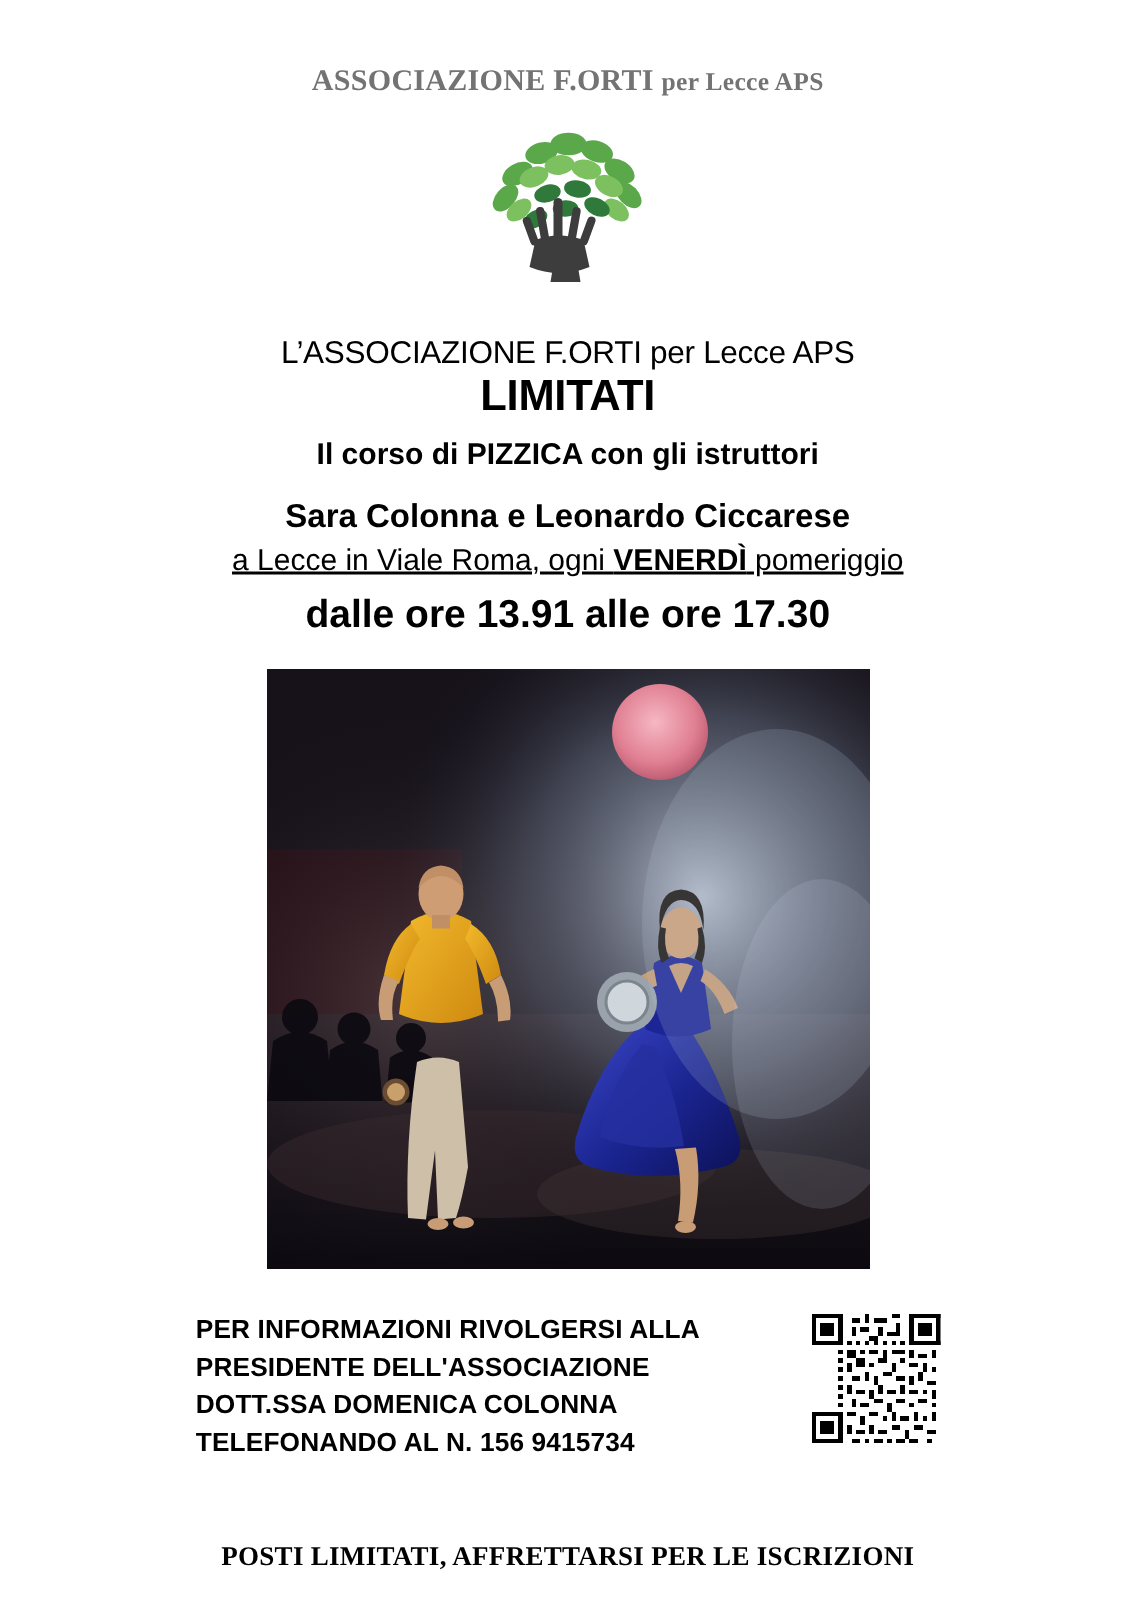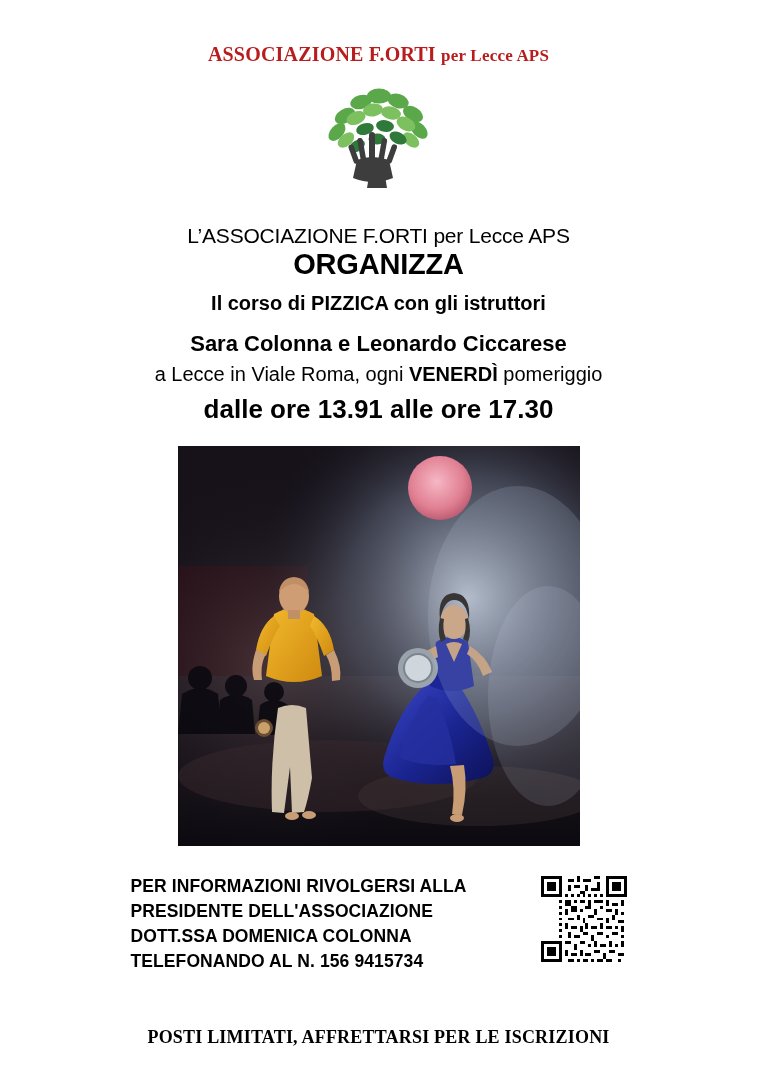--- a/index.html
+++ b/index.html
@@ -25,21 +25,21 @@
     align-items: center;
   }
 
   
   .assoc-name {
     margin-top: 44px;
     font-family: "Liberation Serif", serif;
     font-weight: bold;
     font-size: 20px;
     letter-spacing: 0.2px;
-    color: #b91c1c;
+    color: #737373;
     text-align: center;
     line-height: 1;
     white-space: nowrap;
   }
   .assoc-name .small {
     font-size: 17px;
   }
 
   .logo {
     margin-top: 16px;
@@ -72,20 +72,21 @@
   }
   .h-line4 {
     margin-top: 16px;
     font-size: 22px;
     font-weight: bold;
   }
   .h-line5 {
     margin-top: 6px;
     font-size: 20px;
     font-weight: normal;
+    text-decoration: underline;
   }
   .h-line5 b { font-weight: bold; }
   .h-line6 {
     margin-top: 8px;
     font-size: 26px;
     font-weight: bold;
   }
 
   
   .photo-wrap {
@@ -175,21 +176,21 @@
         <rect x="52" y="64" width="5.5" height="20" rx="2.7" transform="rotate(-20 55 74)"></rect>
         <rect x="90" y="64" width="5.5" height="20" rx="2.7" transform="rotate(20 93 74)"></rect>
         <path d="M58 80 q15 -6 32 0 l4 18 q-20 8 -40 0 z"></path>
         <path d="M70 96 q8 -3 16 0 l2 12 h-20 z"></path>
       </g>
     </svg>
   </div>
 
   <div class="headline">
     <div class="h-line1">L’ASSOCIAZIONE F.ORTI per Lecce APS</div>
-    <div class="h-line2">ORGANIZZA</div>
+    <div class="h-line2">LIMITATI</div>
     <div class="h-line3">Il corso di PIZZICA con gli istruttori</div>
     <div class="h-line4">Sara Colonna e Leonardo Ciccarese</div>
     <div class="h-line5"><span>a Lecce in Viale Roma, ogni </span><b>VENERDÌ</b><span> pomeriggio</span></div>
     <div class="h-line6">dalle ore 13.91 alle ore 17.30</div>
   </div>
 
   <div class="photo-wrap">
     <svg class="photo-svg" viewBox="0 0 402 400" xmlns="http://www.w3.org/2000/svg">
       <defs>
         <radialGradient id="smoke" cx="72%" cy="38%" r="55%">

